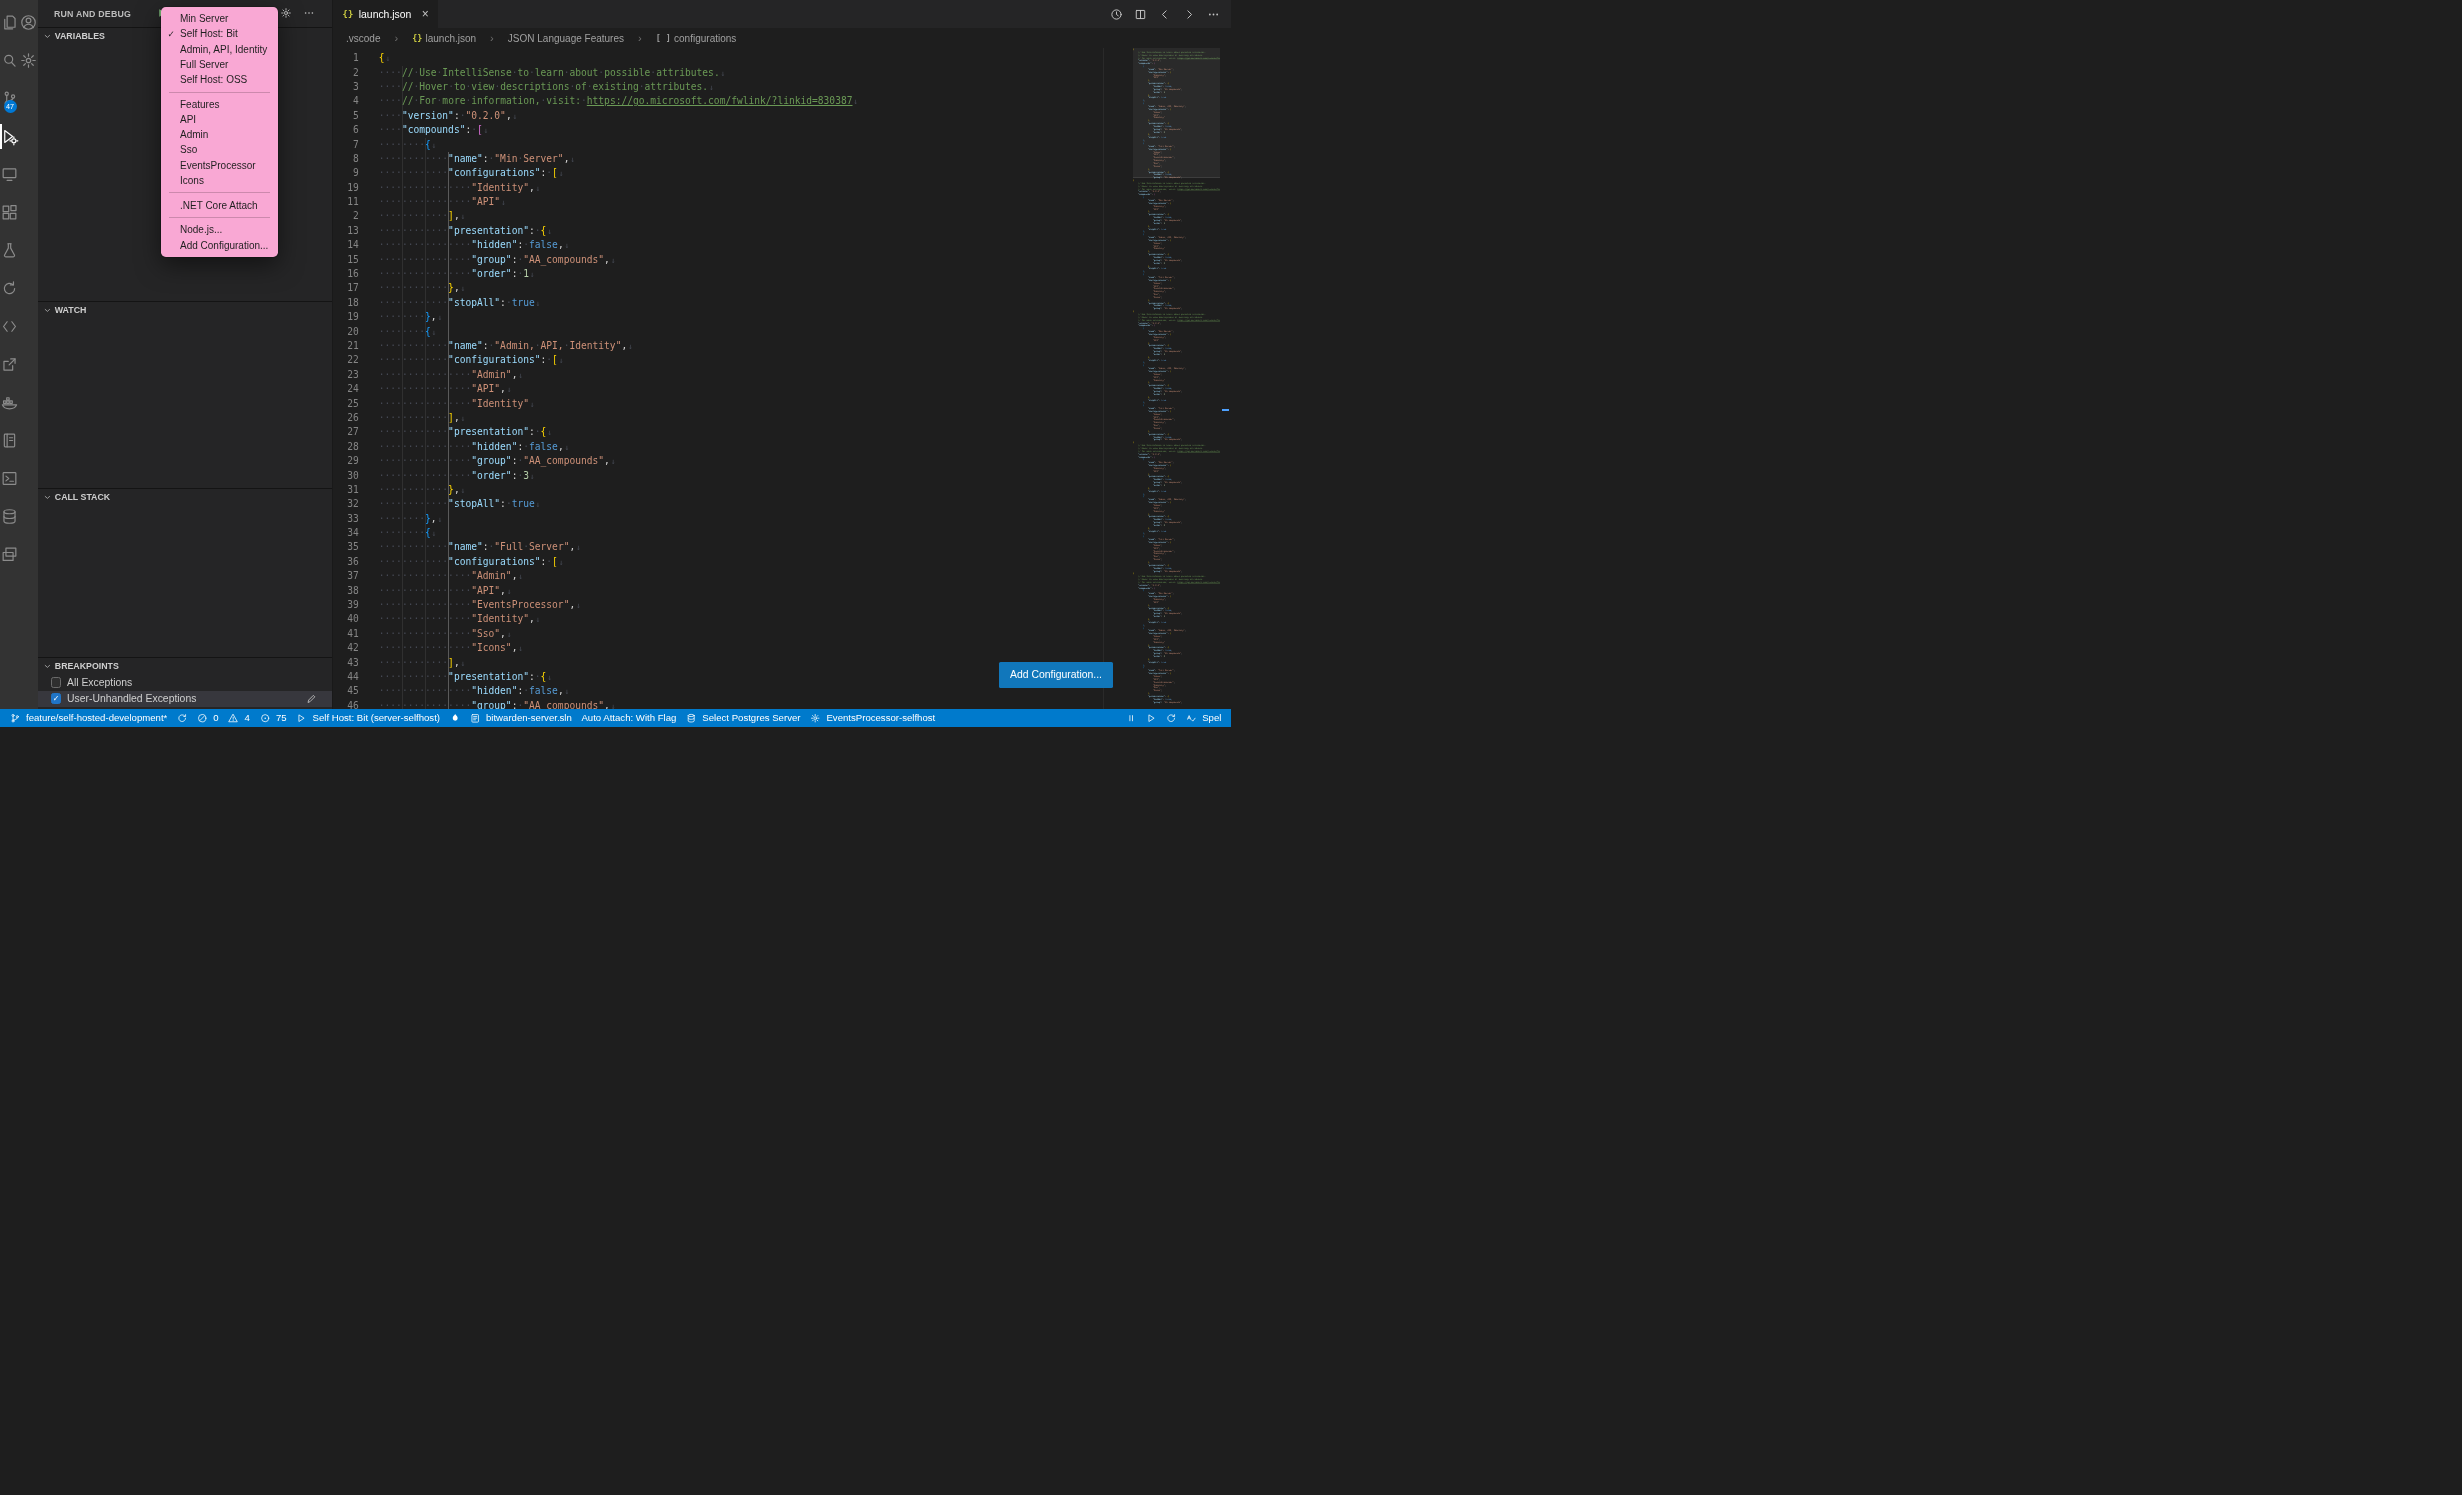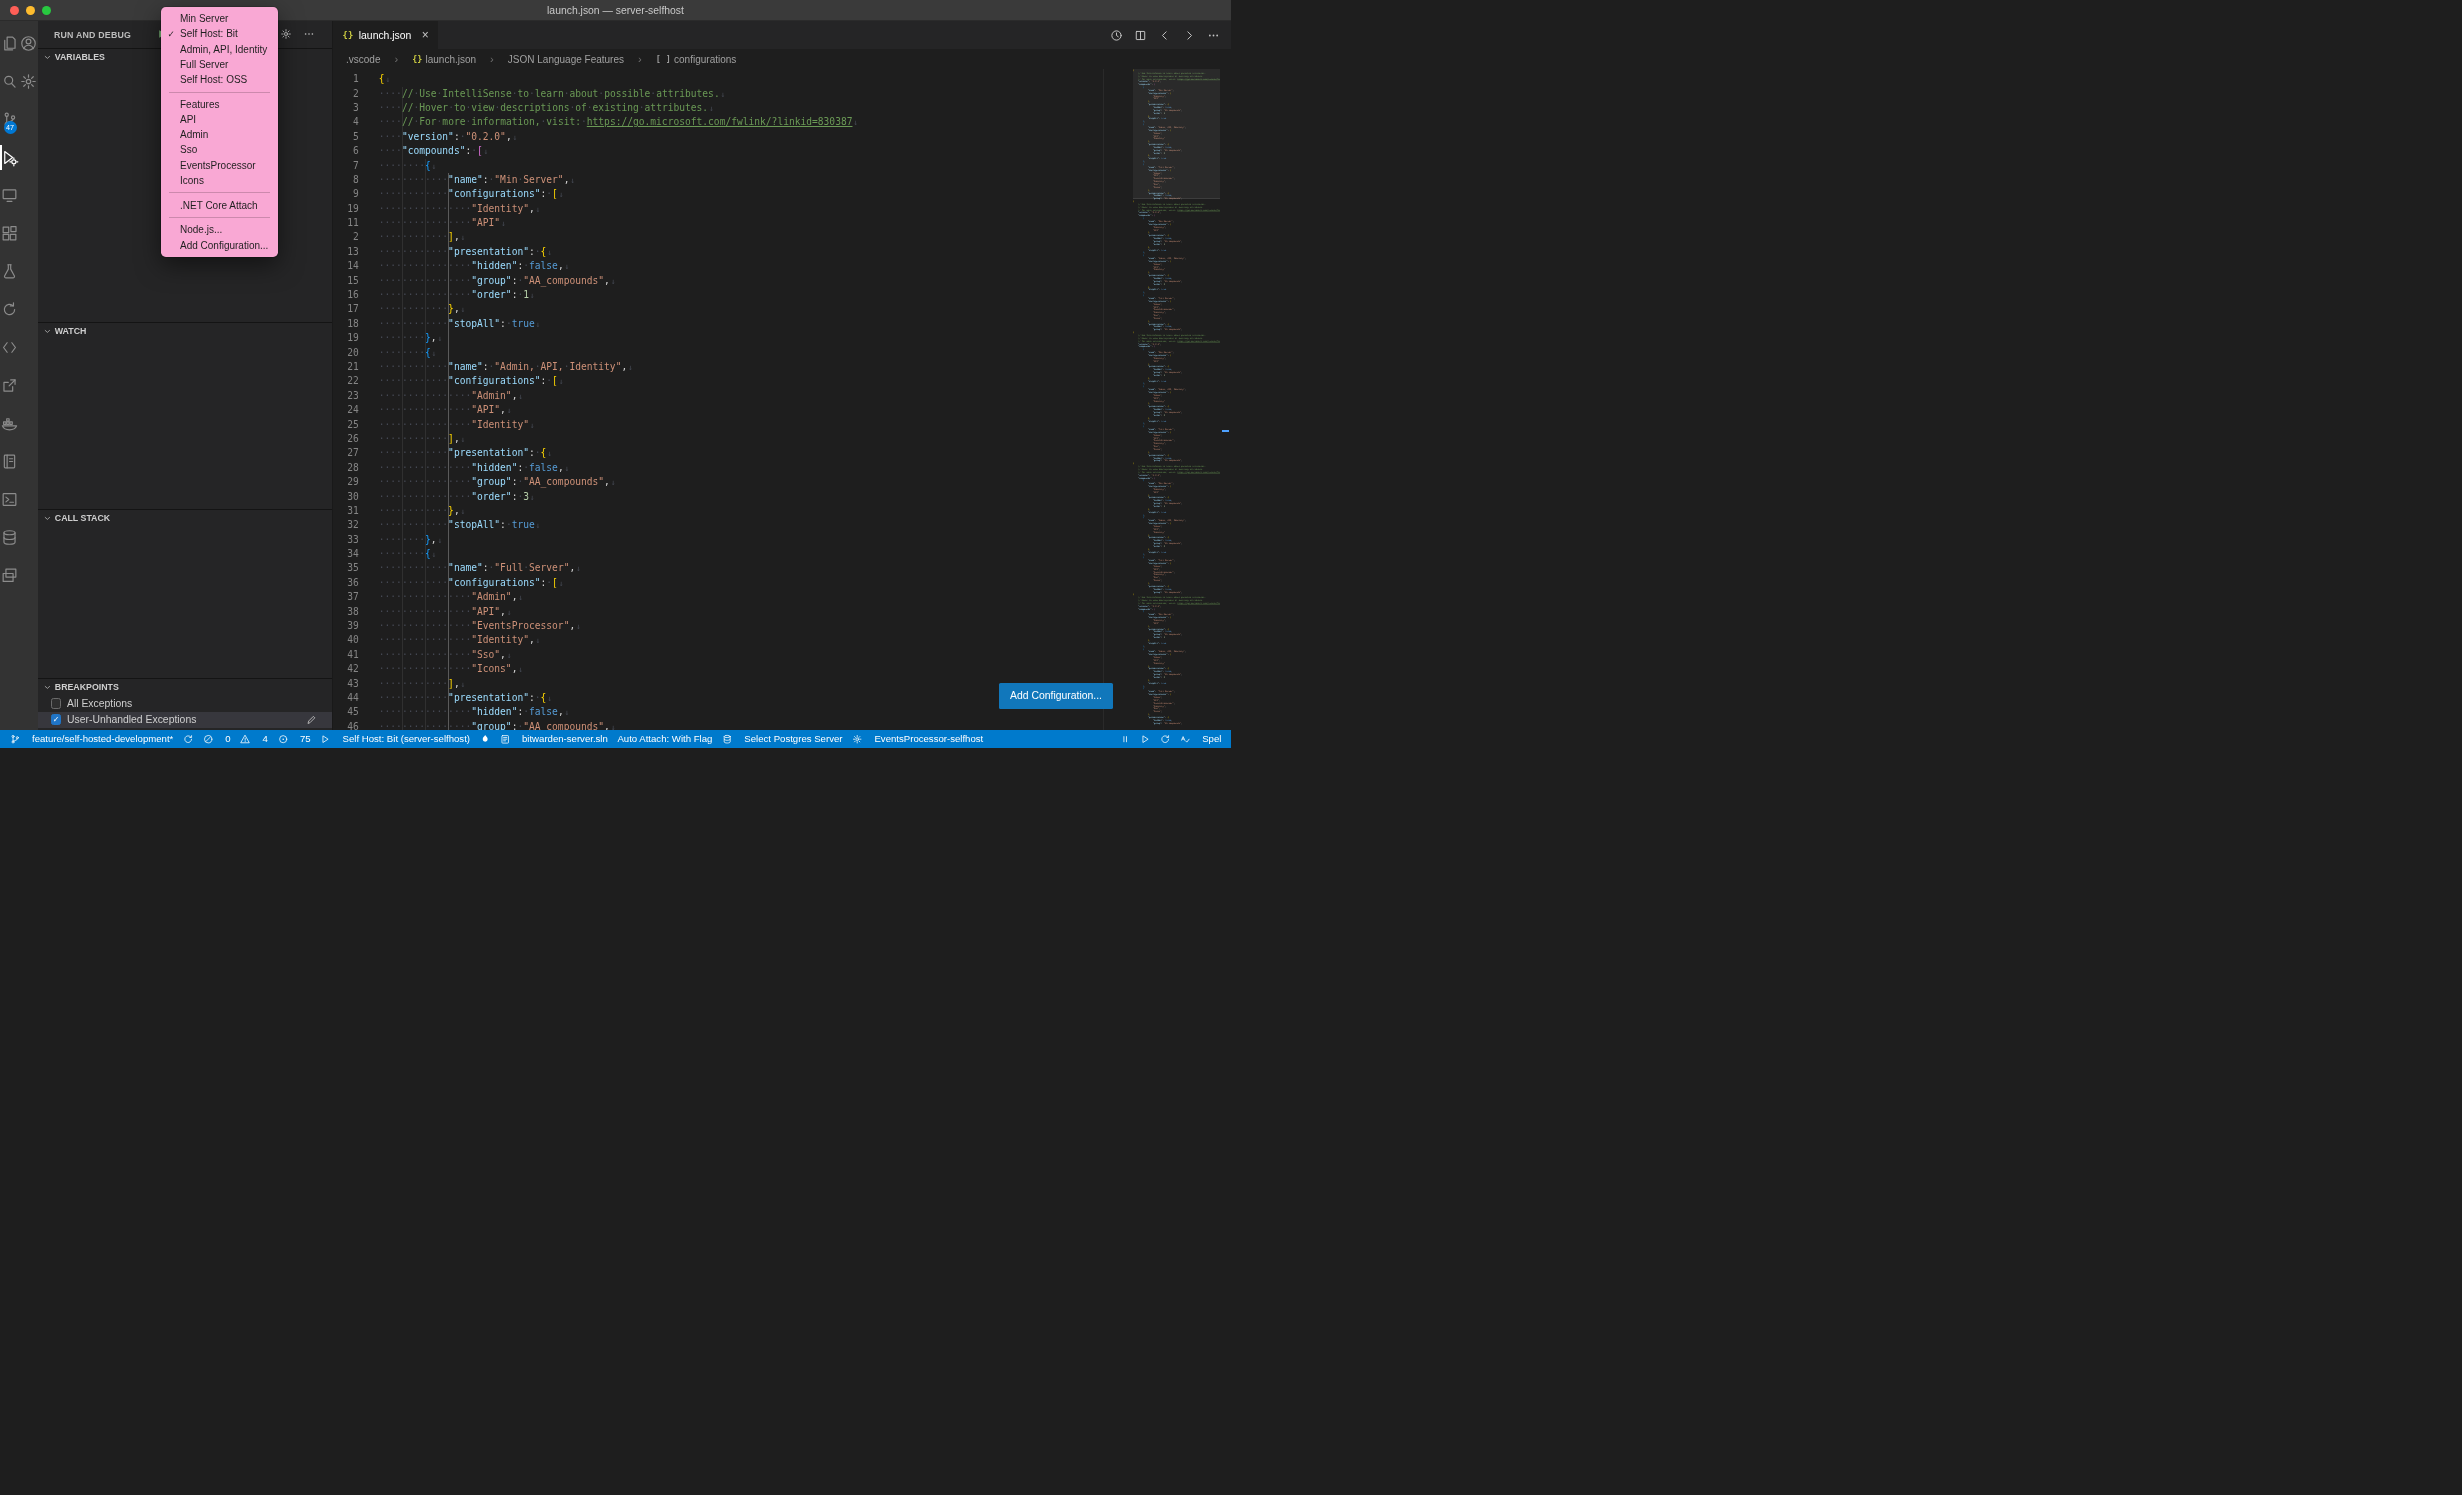--- a/index.html
+++ b/index.html
@@ -78,42 +78,34 @@
   .minimap .ws{color:transparent}
   .mini-viewport{position:absolute;top:0;left:0;right:0;height:130px;background:rgba(255,255,255,.055);border-bottom:0.8px solid rgba(255,255,255,.09)}
   .scrollbar{position:absolute;top:0;right:0;width:11.2px;bottom:0;z-index:4}
   .scroll-marker{position:absolute;top:361px;right:1.6px;width:7.2px;height:1.6px;background:#4ea1ff}
 
   .add-config{position:absolute;right:118px;bottom:21px;width:114px;height:26.5px;background:#1177bb;color:#fff;border:none;border-radius:1.6px;font-size:10.4px;font-family:"Liberation Sans",sans-serif;cursor:pointer;z-index:6}
 
   
   .statusbar{height:17.6px;background:#007acc;display:flex;align-items:center;justify-content:space-between;color:#fff;font-size:9.6px;padding:0 4.8px;white-space:nowrap}
   .sb-left,.sb-right{display:flex;align-items:center;height:17.6px;overflow:hidden}
-  .st-item{display:flex;align-items:center;gap:12px;padding:0 4.8px;height:17.6px;cursor:pointer}
+  .st-item{display:flex;align-items:center;gap:6px;padding:0 4.8px;height:17.6px;cursor:pointer}
 
   
   .menu{position:absolute;left:161px;top:7.2px;width:117px;background:#f9a8d4;border-radius:4.8px;box-shadow:0 8px 24px rgba(0,0,0,.5),0 0 0 0.8px rgba(0,0,0,.18);padding:4px 0;z-index:50;font-size:10px;color:#1f1f1f}
   .mi{height:15.2px;display:flex;align-items:center;padding:0 8px 0 19px;position:relative;cursor:pointer}
   .mi .chk{position:absolute;left:6.4px;font-size:8.8px}
   .msep{height:9.6px;display:flex;align-items:center}
   .msep::before{content:"";height:0.8px;background:rgba(0,0,0,.18);flex:1;margin:0 8px}
 </style>
 </head>
 <body>
 
 <div class="window">
 
-  <div class="titlebar">
-    <div class="traffic">
-      <span class="tl red"></span>
-      <span class="tl yellow"></span>
-      <span class="tl green"></span>
-    </div>
-    <div class="title">launch.json — server-selfhost</div>
-  </div>
 
   <div class="main">
 
     <div class="activitybar">
       <div class="ab-top">
           <div class="ab-item">
             <svg width="19" height="19" viewBox="0 0 24 24" fill="none" stroke="currentColor" stroke-width="1.5" stroke-linecap="round" stroke-linejoin="round">
               <path d="M9 4h7l3 3v11H9z"></path>
               <path d="M6 8v12h10"></path>
             </svg>

